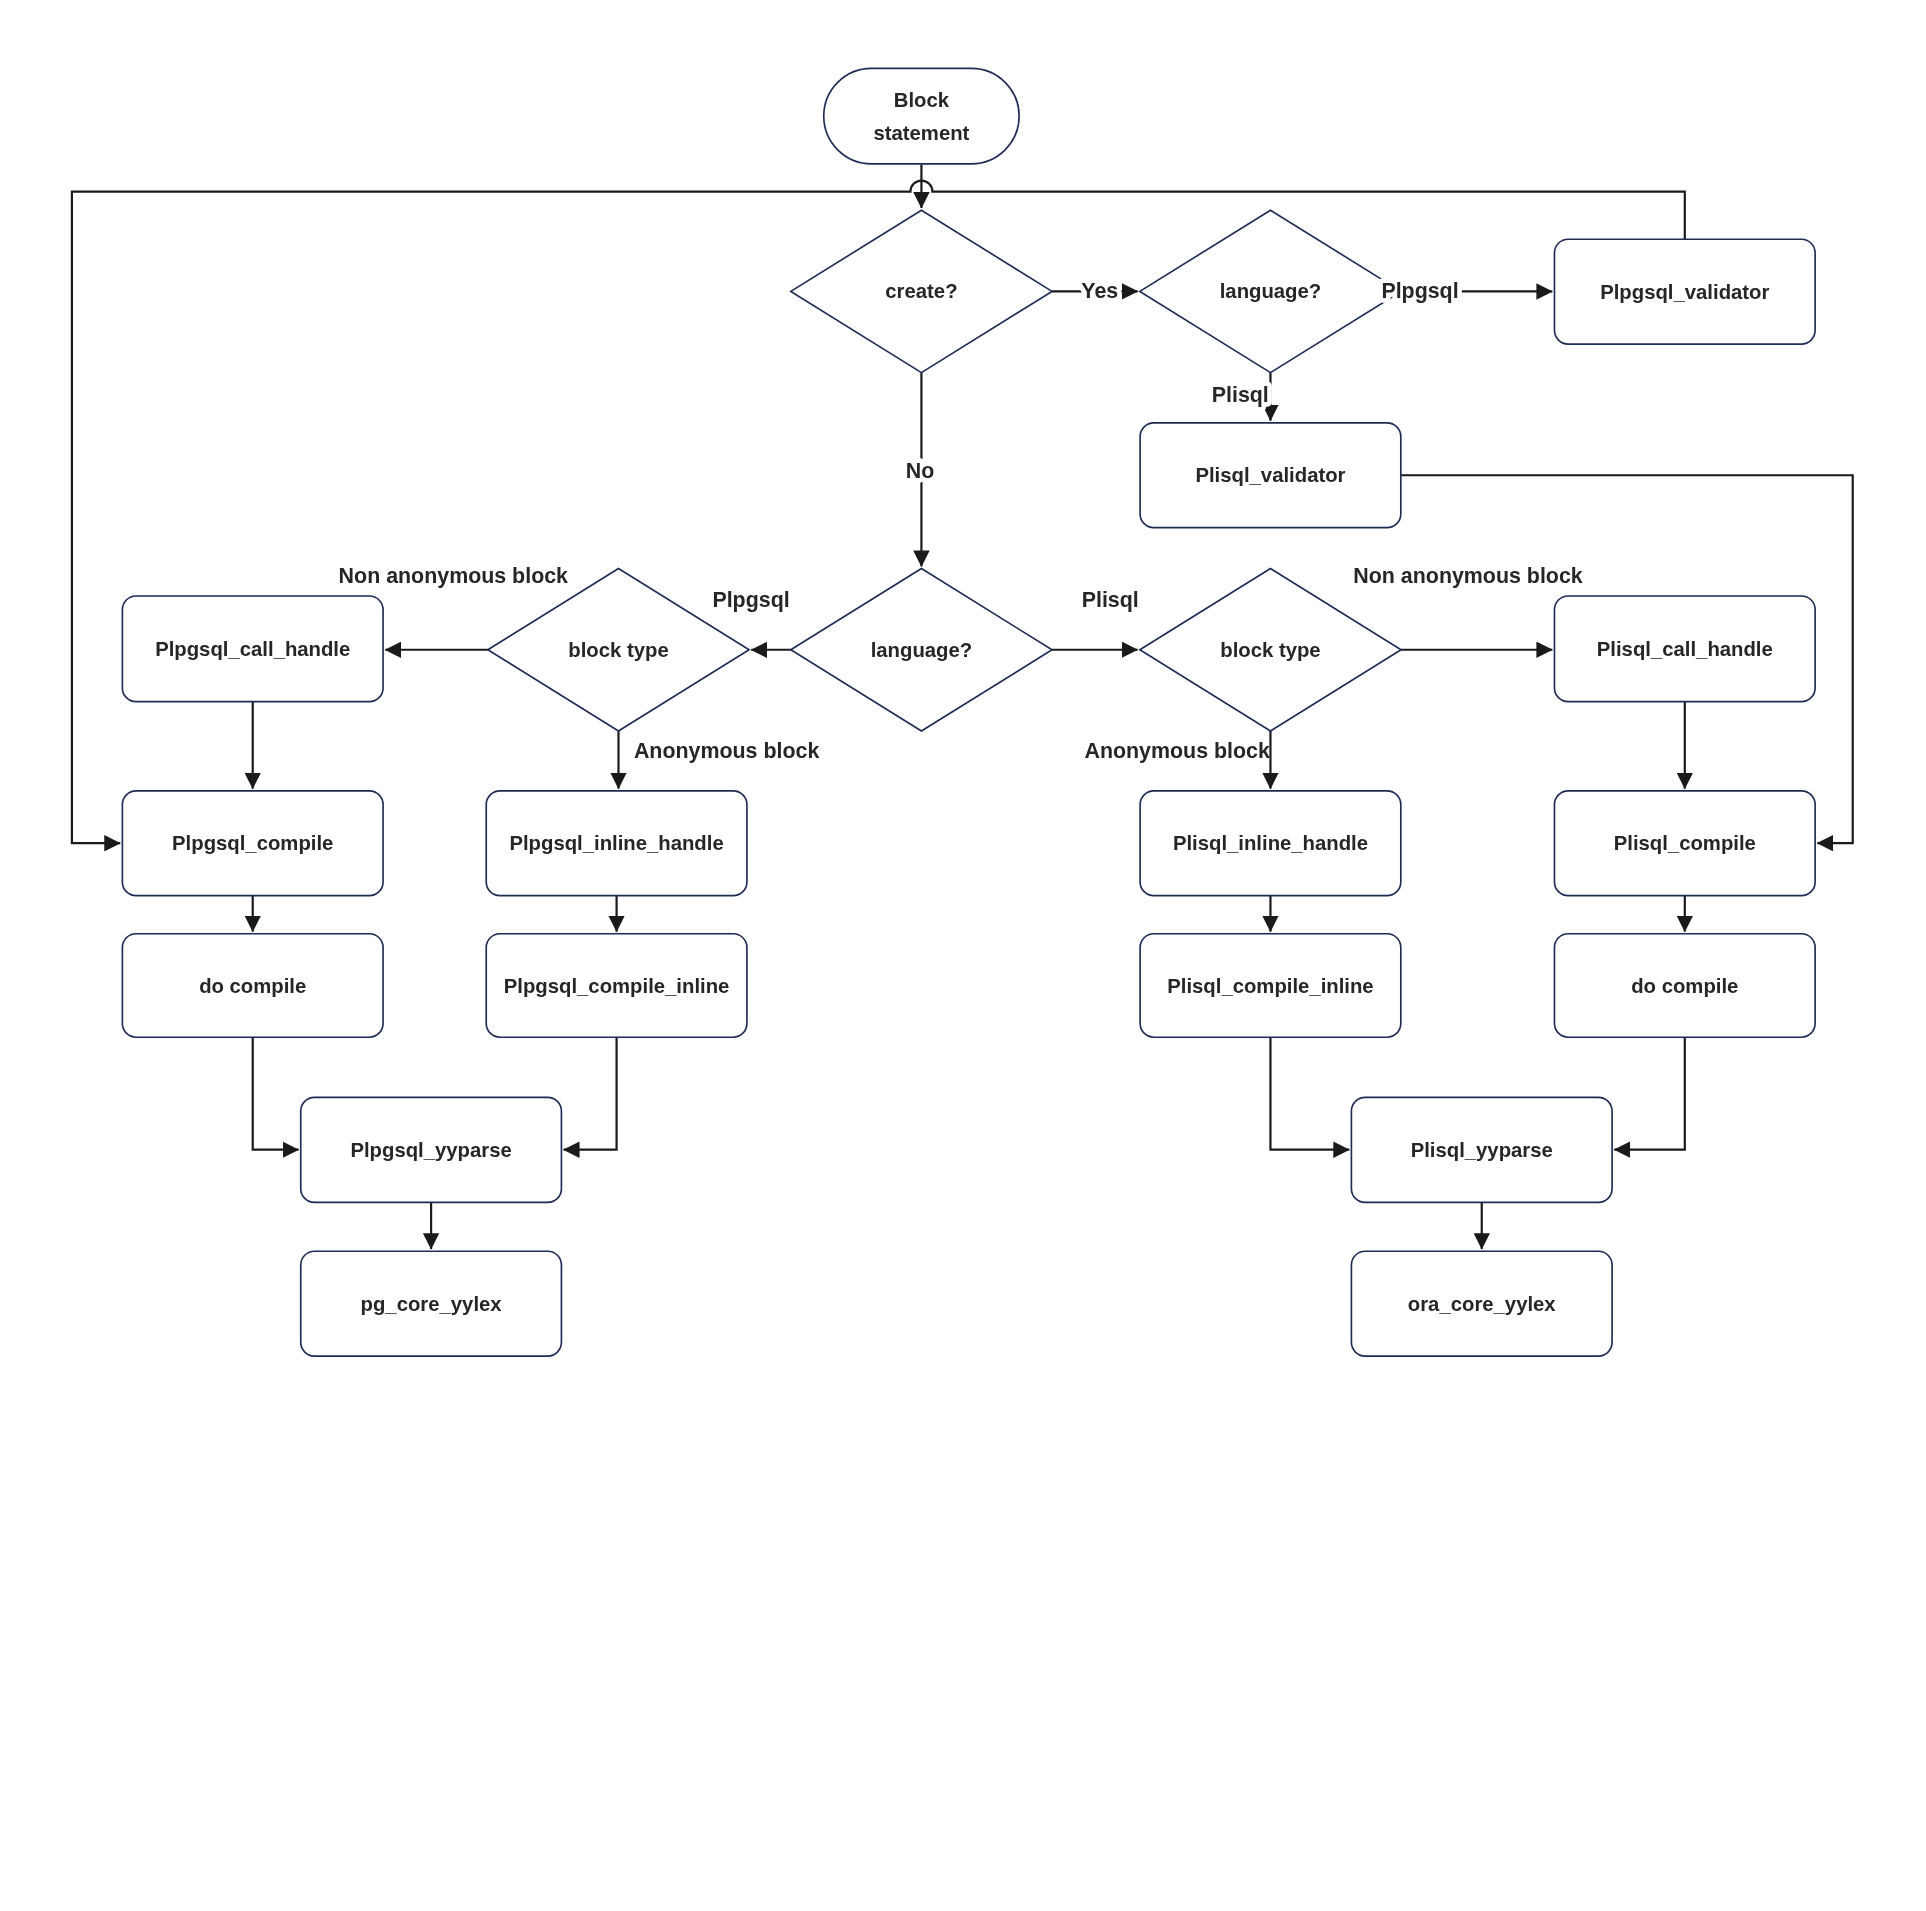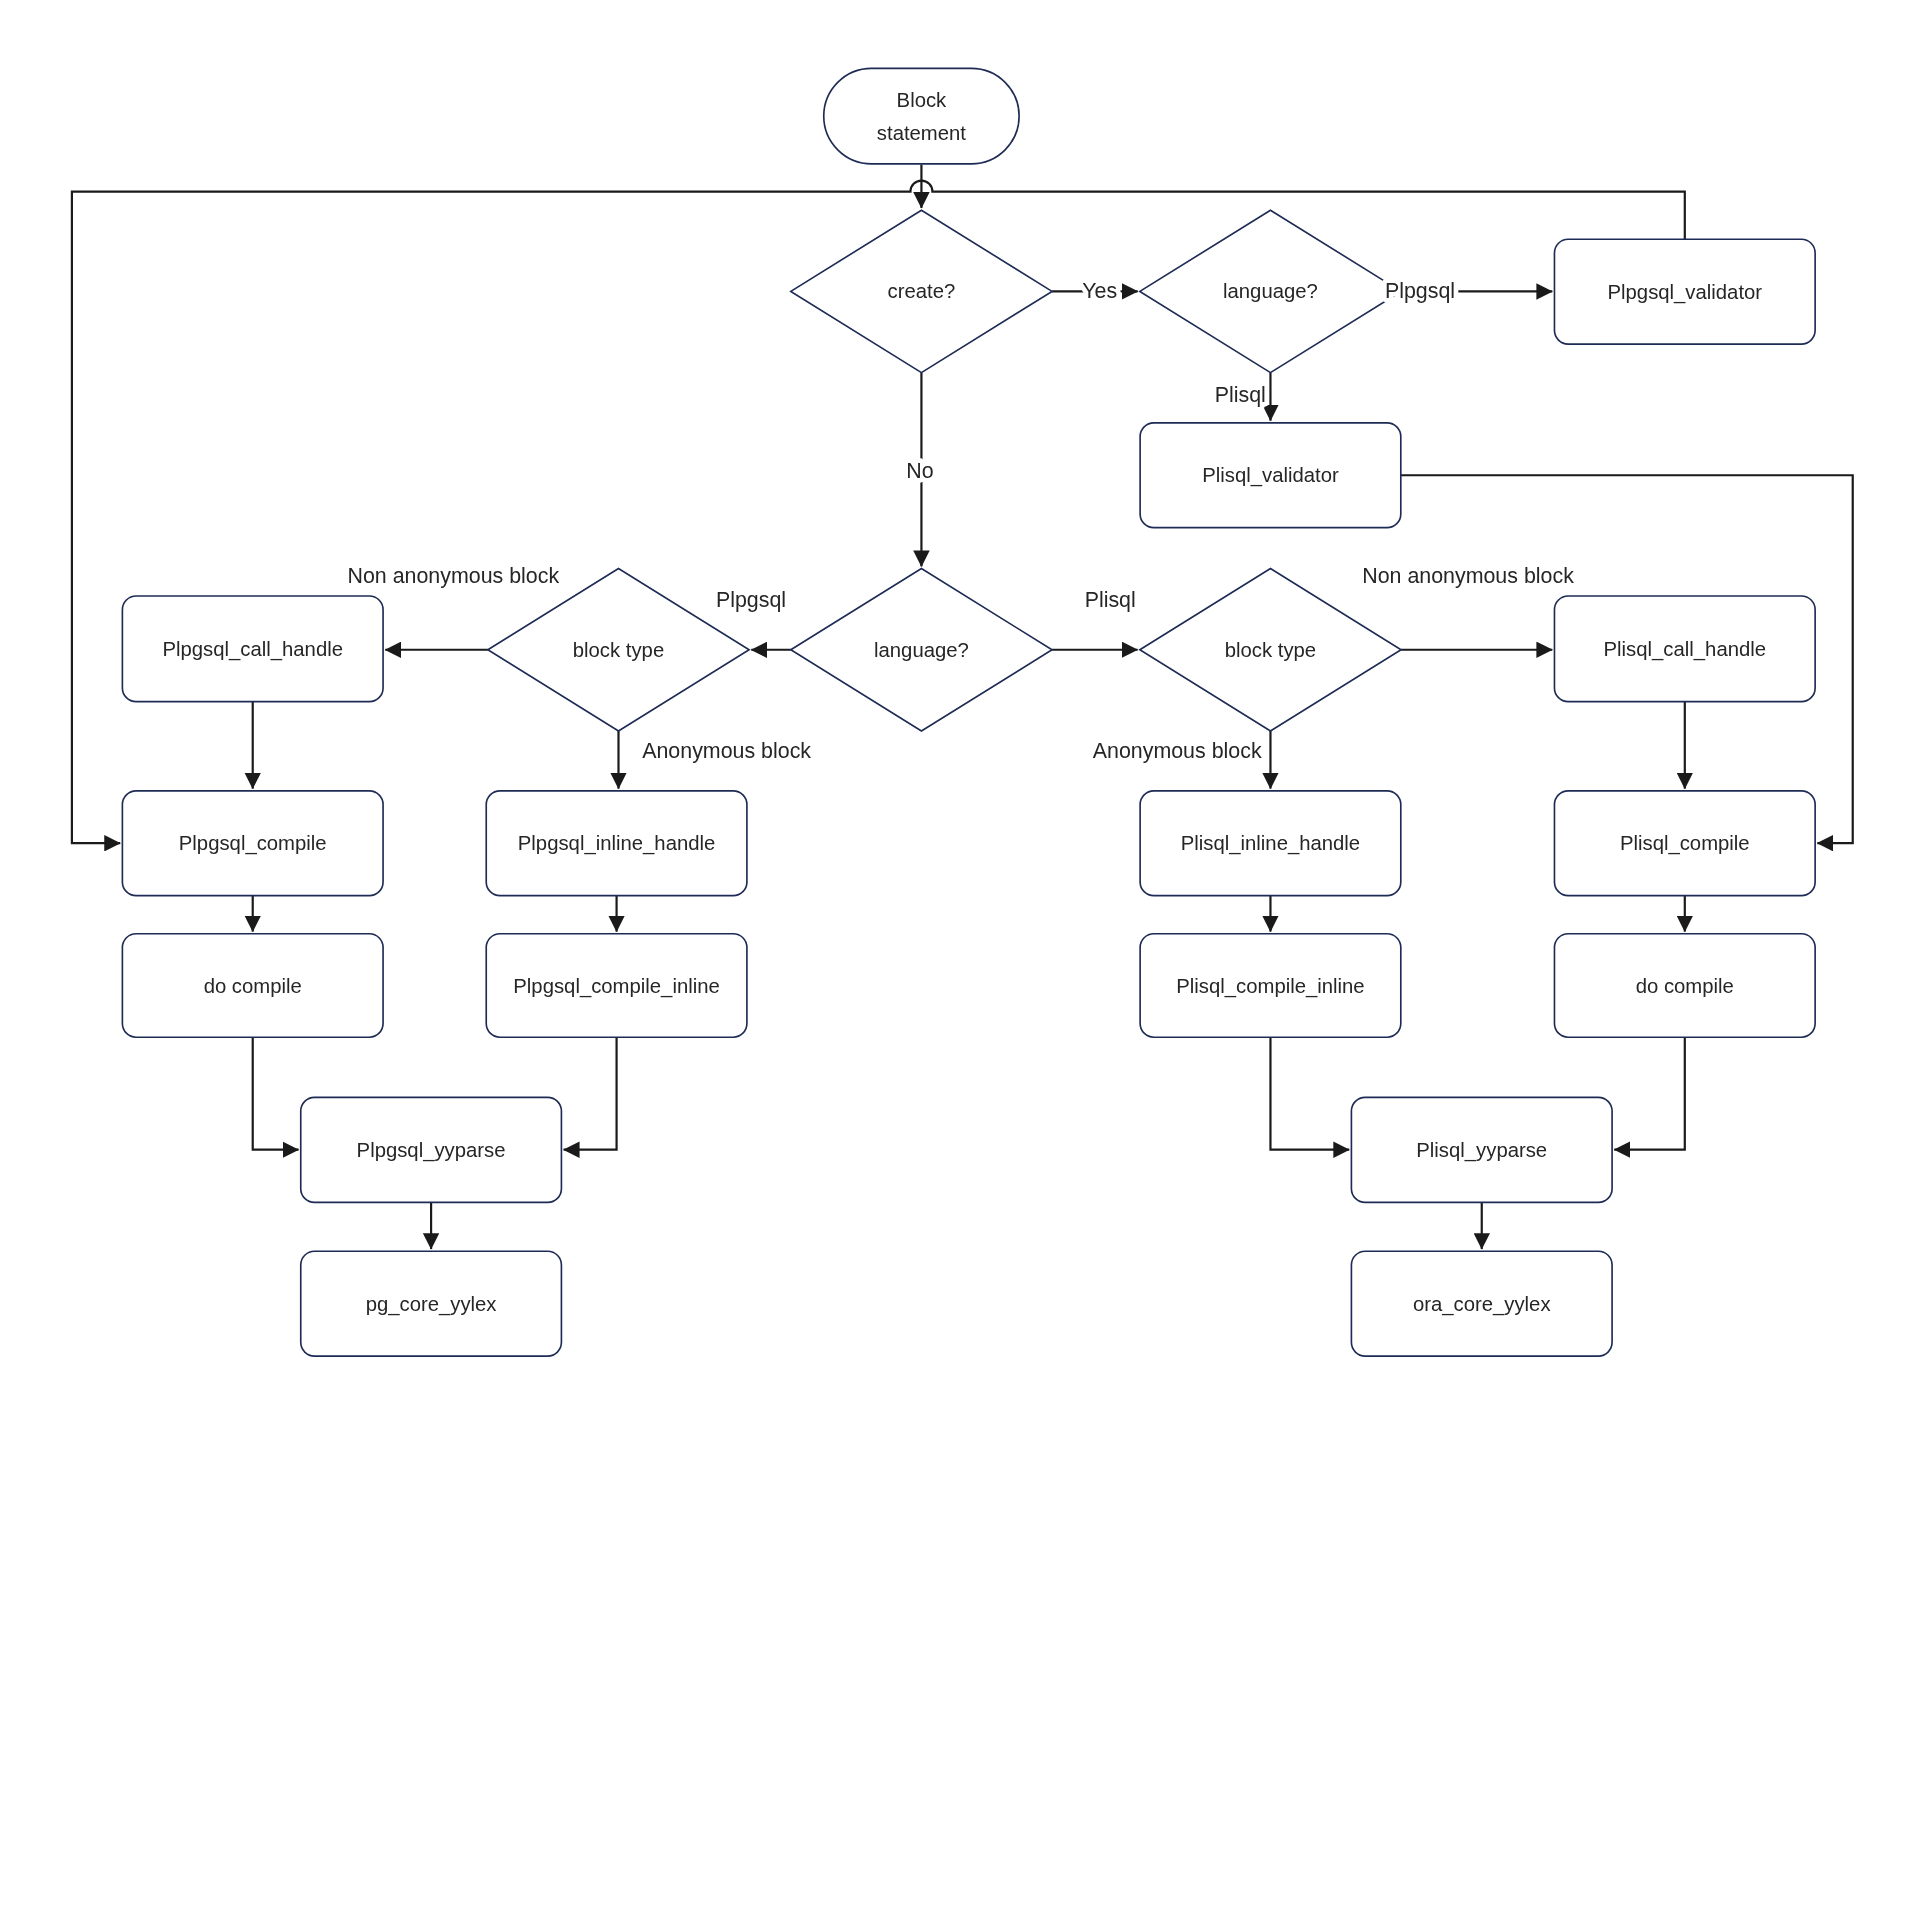--- a/index.html
+++ b/index.html
@@ -3,20 +3,21 @@
 <meta charset="utf-8">
 <style>
   html, body {
     margin: 0;
     padding: 0;
     background: #ffffff;
   }
   .stage {
     width: 100%;
     background: #ffffff;
+    font-weight: bold;
   }
   svg {
     display: block;
     width: 100%;
     height: auto;
     background: #ffffff;
     font-family: "Liberation Sans", "DejaVu Sans", sans-serif;
   }
   .node-shape {
     fill: #ffffff;

